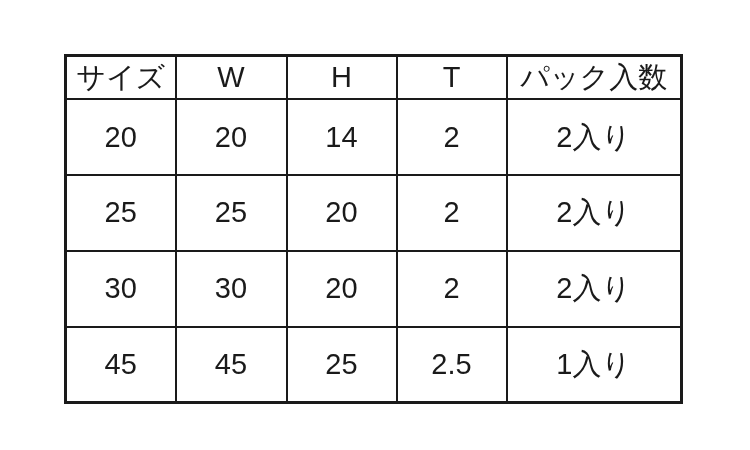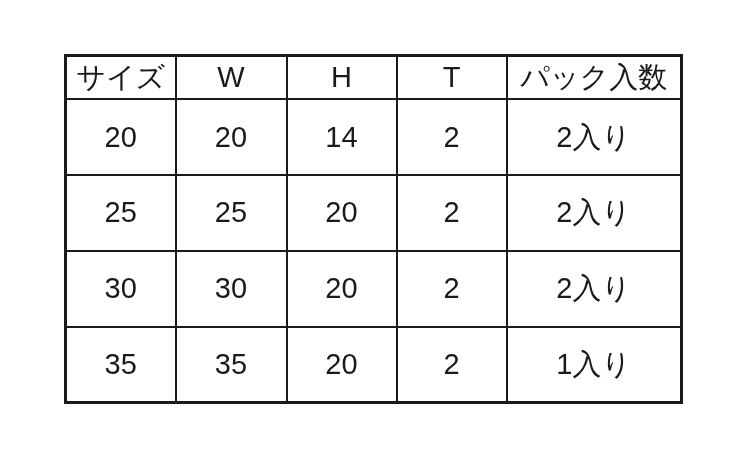--- a/index.html
+++ b/index.html
@@ -82,21 +82,21 @@
           <td>2入り</td>
         </tr>
         <tr>
           <td>30</td>
           <td>30</td>
           <td>20</td>
           <td>2</td>
           <td>2入り</td>
         </tr>
         <tr>
-          <td>35</td>
-          <td>35</td>
-          <td>20</td>
-          <td>2</td>
+          <td>45</td>
+          <td>45</td>
+          <td>25</td>
+          <td>2.5</td>
           <td>1入り</td>
         </tr>
       </tbody>
   </table>
 </div>
 
 </body></html>

